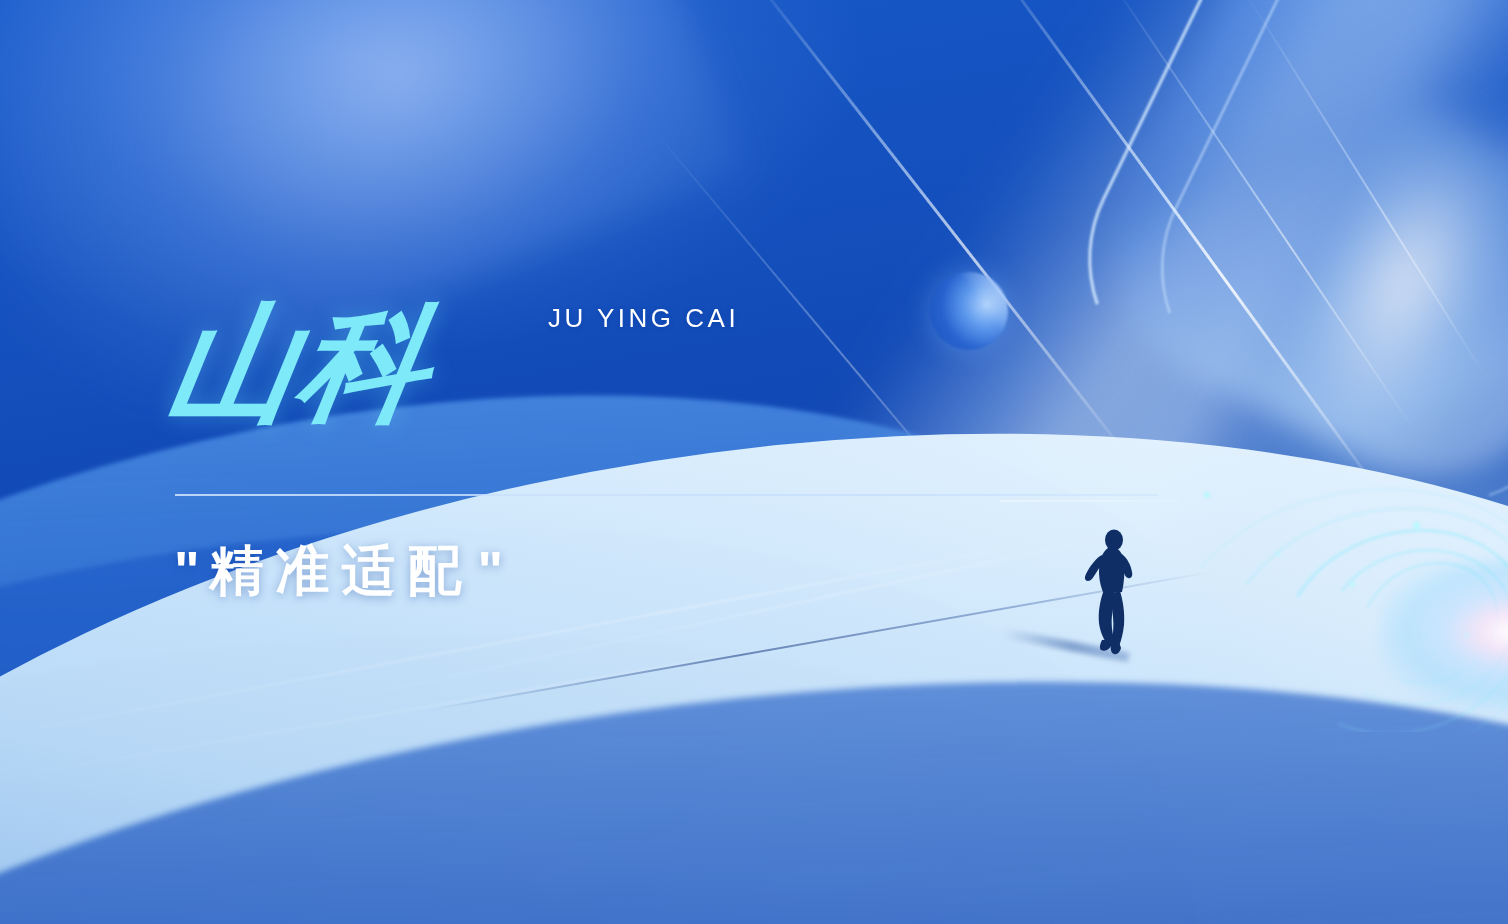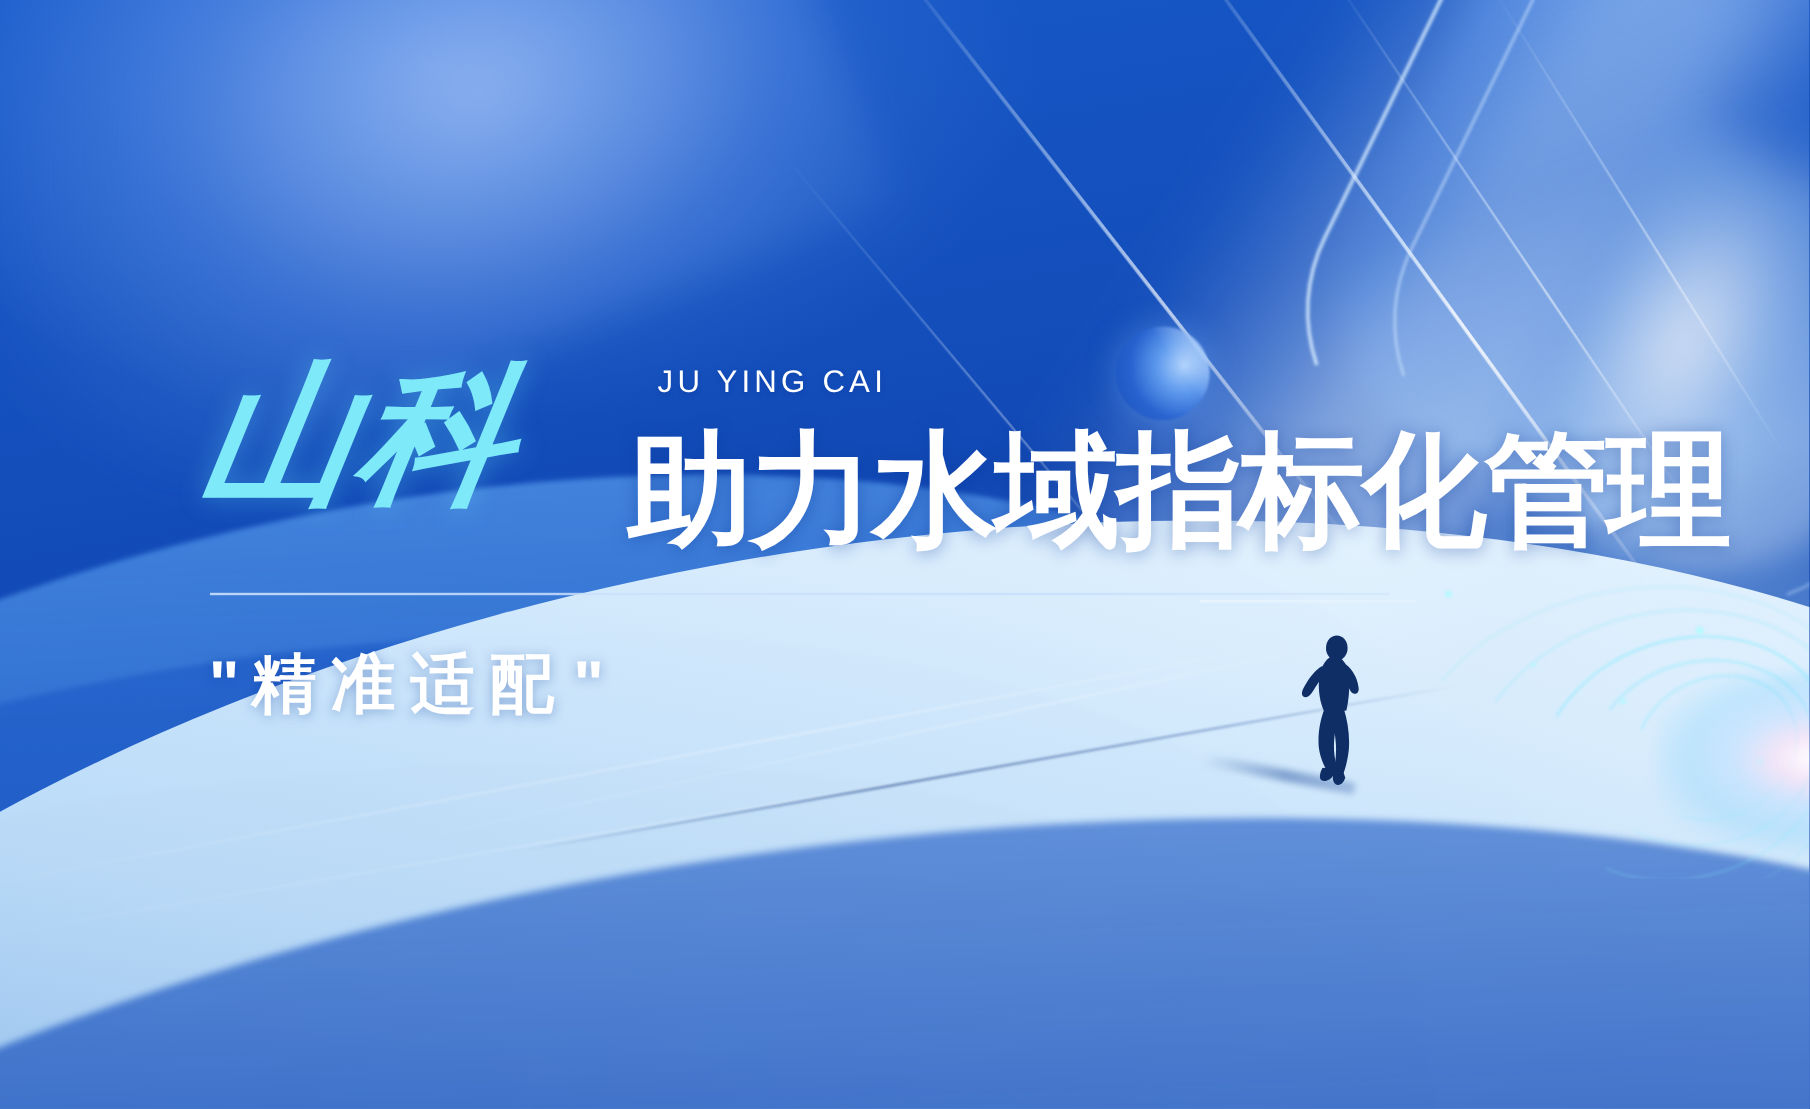--- a/index.html
+++ b/index.html
@@ -340,21 +340,20 @@
       </svg>
     </div>
   </div>
 
   <div class="content">
 
     <div class="brand">山科</div>
 
     <div class="pinyin">JU YING CAI</div>
 
-    <div class="headline">助力水域指标化管理</div>
 
     <div class="divider"></div>
 
     <div class="tagline">
       <span class="qm">"</span><span>精准适配</span><span class="qm">"</span>
     </div>
 
   </div>
 </div>
 

